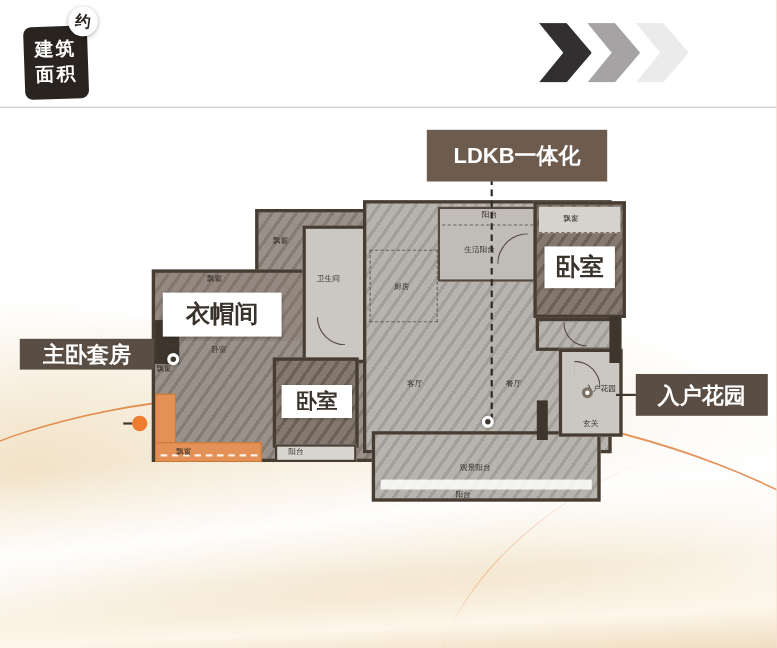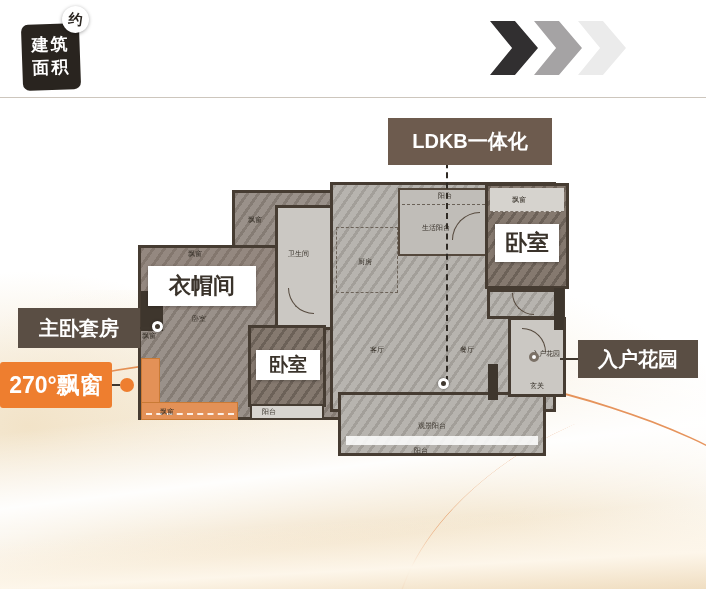--- a/index.html
+++ b/index.html
@@ -151,25 +151,24 @@
     <span class="abs tiny" style="left:262px; top:408px;">阳台</span>
     <span class="abs tiny" style="left:418px; top:422px;">观景阳台</span>
     <span class="abs tiny" style="left:414px; top:447px;">阳台</span>
     <span class="abs tiny" style="left:512px; top:196px;">飘窗</span>
     <span class="abs tiny" style="left:532px; top:350px;">入户花园</span>
     <span class="abs tiny" style="left:530px; top:382px;">玄关</span>
   </div>
 
   <div class="abs callout co-ldkb" style="left:368px; top:118px; width:164px; height:47px; font-size:20px;margin-left:20px;">LDKB一体化</div>
 
-  <div class="abs callout co-brown" style="left:18px; top:308px; width:122px; height:40px; font-size:20px;">主卧套房</div>
+  <div class="abs callout co-brown" style="left:18px; top:308px; width:122px; height:28px; font-size:20px;">主卧套房</div>
   <div class="abs cline" style="left:140px; top:327px; width:18px;"></div>
   <div class="abs dot-dark" style="left:152px; top:321px;"></div>
 
-  <div class="abs callout co-orange" style="left:0px; top:362px; width:112px; height:46px; font-size:23px;">270°飘窗</div>
   <div class="abs cline" style="left:112px; top:384px; width:8px;"></div>
   <div class="abs dot-orange" style="left:120px; top:378px;"></div>
 
   <div class="abs callout co-brown" style="left:578px; top:340px; width:120px; height:38px; font-size:20px;">入户花园</div>
   <div class="abs cline" style="left:560px; top:358px; width:18px;"></div>
   <div class="abs dot-white" style="left:529px; top:352px;"></div>
 
 
 </div>
 

